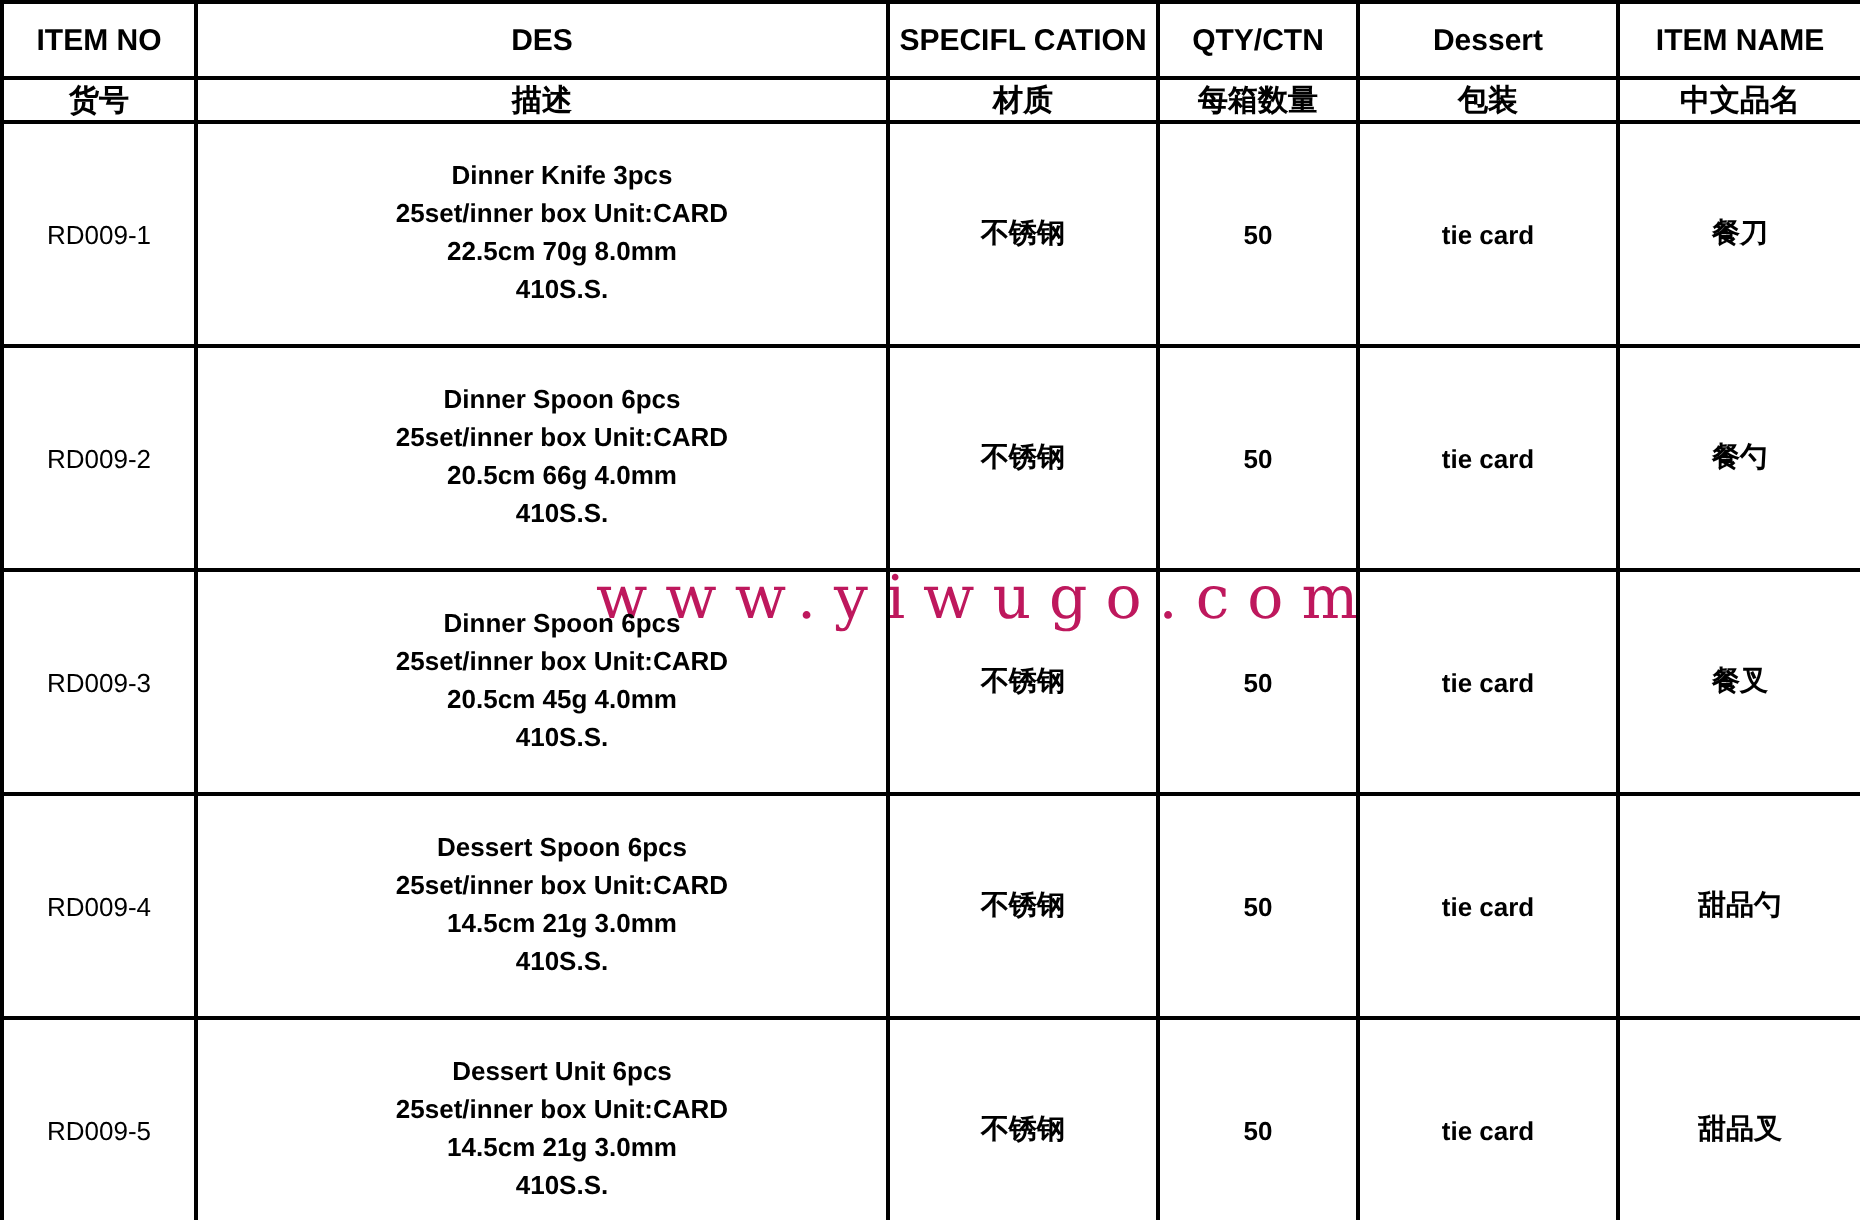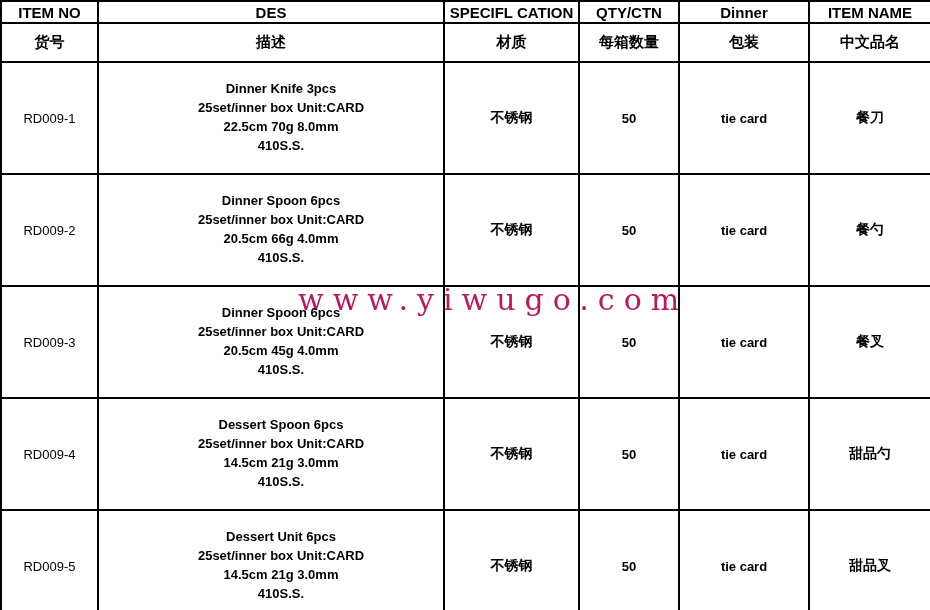--- a/index.html
+++ b/index.html
@@ -34,22 +34,22 @@
     background: transparent;
   }
   table.spec th, table.spec td {
     border: 2px solid #000000;
     text-align: center;
     vertical-align: middle;
     color: #000000;
     background: transparent;
     overflow: hidden;
   }
-  tr.header-en { height: 22px; }
-  tr.header-zh { height: 39px; }
+  tr.header-en { height: 38px; }
+  tr.header-zh { height: 22px; }
   tr.data-row  { height: 112px; }
   tr.header-en th {
     font-size: 15px;
     font-weight: bold;
     letter-spacing: 0px;
   }
   tr.header-zh th {
     font-size: 15px;
     font-weight: bold;
   }
@@ -94,21 +94,21 @@
       <col class="c-qty">
         <col class="c-pack">
         <col class="c-name">
     </colgroup>
     <thead>
       <tr class="header-en">
         <th>ITEM NO</th>
         <th>DES</th>
         <th>SPECIFL CATION</th>
         <th>QTY/CTN</th>
-        <th>Dinner</th>
+        <th>Dessert</th>
         <th>ITEM NAME</th>
       </tr>
       <tr class="header-zh">
         <th>货号</th>
         <th>描述</th>
         <th>材质</th>
         <th>每箱数量</th>
         <th>包装</th>
         <th>中文品名</th>
       </tr>

